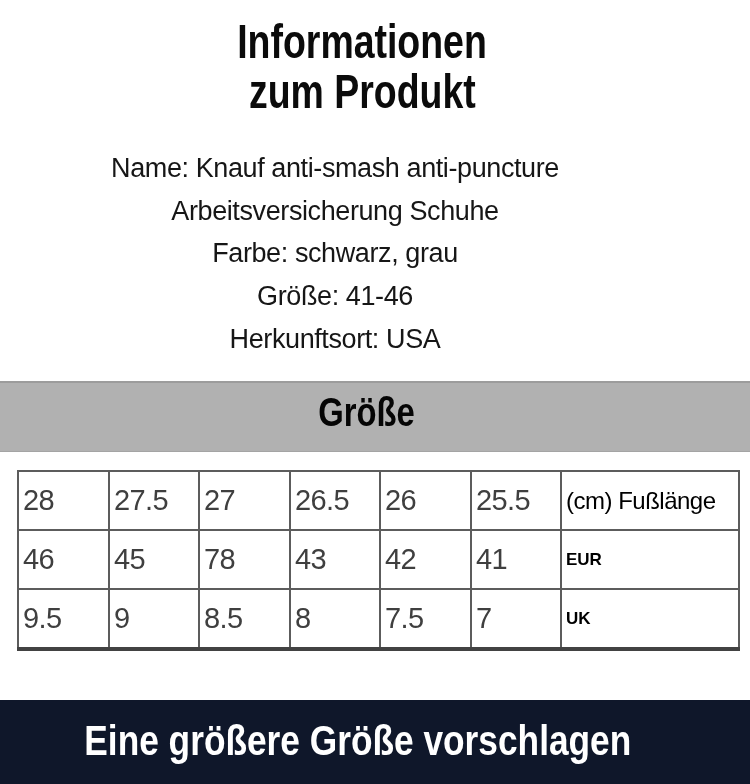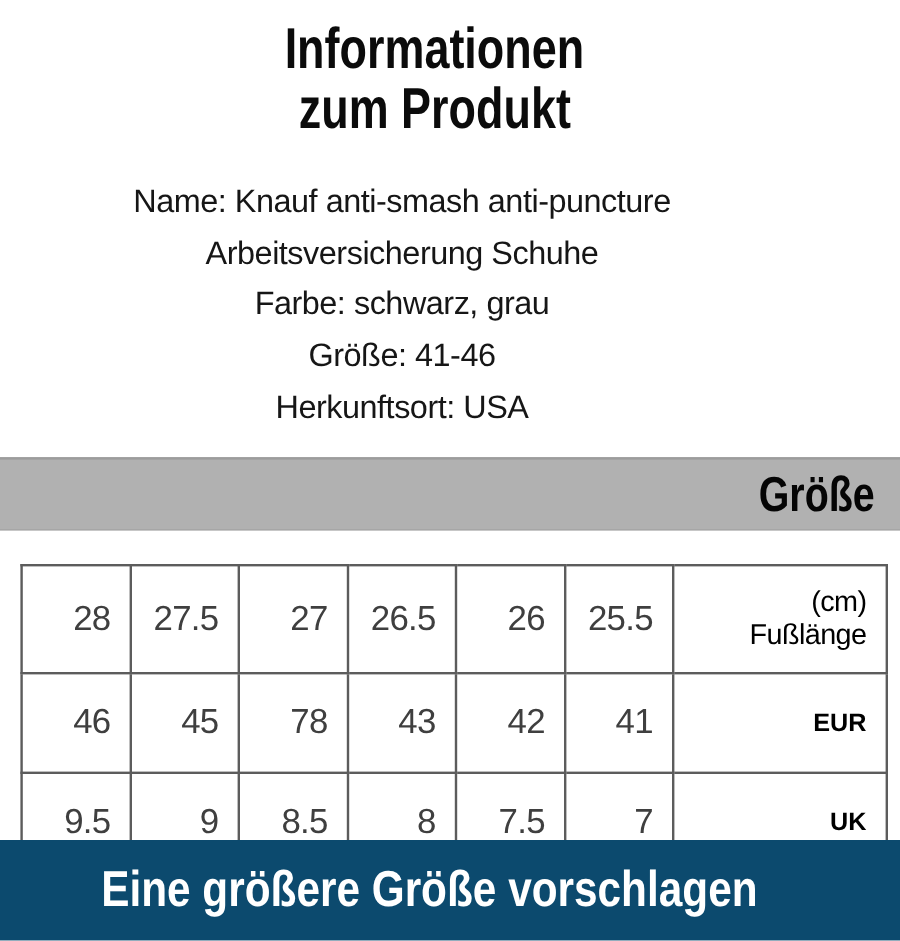--- a/index.html
+++ b/index.html
@@ -49,26 +49,26 @@
     letter-spacing: -0.4px;
     transform: translateX(-40px);
   }
 
   
   .size-banner {
     position: absolute;
     top: 381px;
     left: 0;
     width: 100%;
-    height: 61px;
+    height: 71px;
     background: #b1b1b1;
     border-top: 2px solid #9c9c9c;
     border-bottom: 1px solid #a4a4a4;
     box-sizing: border-box;
-    text-align: right;
+    text-align: center;
   }
   .size-banner .banner-text {
     font-size: 41px;
     font-weight: bold;
     color: #050505;
     line-height: 58px;
     transform: scaleX(0.8) translateX(-11px);
     transform-origin: center;
     display: inline-block;
   }
@@ -79,49 +79,49 @@
     top: 470px;
     left: 17px;
     width: 721px;
     border-collapse: collapse;
     table-layout: fixed;
     border: 2px solid #474747;
     border-bottom: 4px solid #424242;
   }
   .size-table td {
     border: 2px solid #5c5c5c;
-    text-align: right;
+    text-align: left;
     vertical-align: middle;
     height: 49px;
     font-size: 29px;
     color: #3f3f3f;
     letter-spacing: -0.6px;
-    padding: 16px;
+    padding: 4px;
   }
   .size-table td.lbl {
     font-size: 24px;
     color: #000000;
     letter-spacing: -0.5px;
     border-radius: 21px;
   }
   .size-table td.lbl-bold {
-    font-size: 21px;
+    font-size: 17px;
     font-weight: bold;
     color: #000000;
     letter-spacing: 0;
   }
 
   
   .bottom-banner {
     position: absolute;
     top: 700px;
     left: 0;
     width: 100%;
     height: 84px;
-    background: #0c4a6e;
+    background: #0f172a;
     text-align: center;
   }
   .bottom-banner .banner-text {
     font-size: 42px;
     font-weight: bold;
     color: #ffffff;
     line-height: 82px;
     transform: scaleX(0.84) translateX(-20px);
     transform-origin: center;
     display: inline-block;

